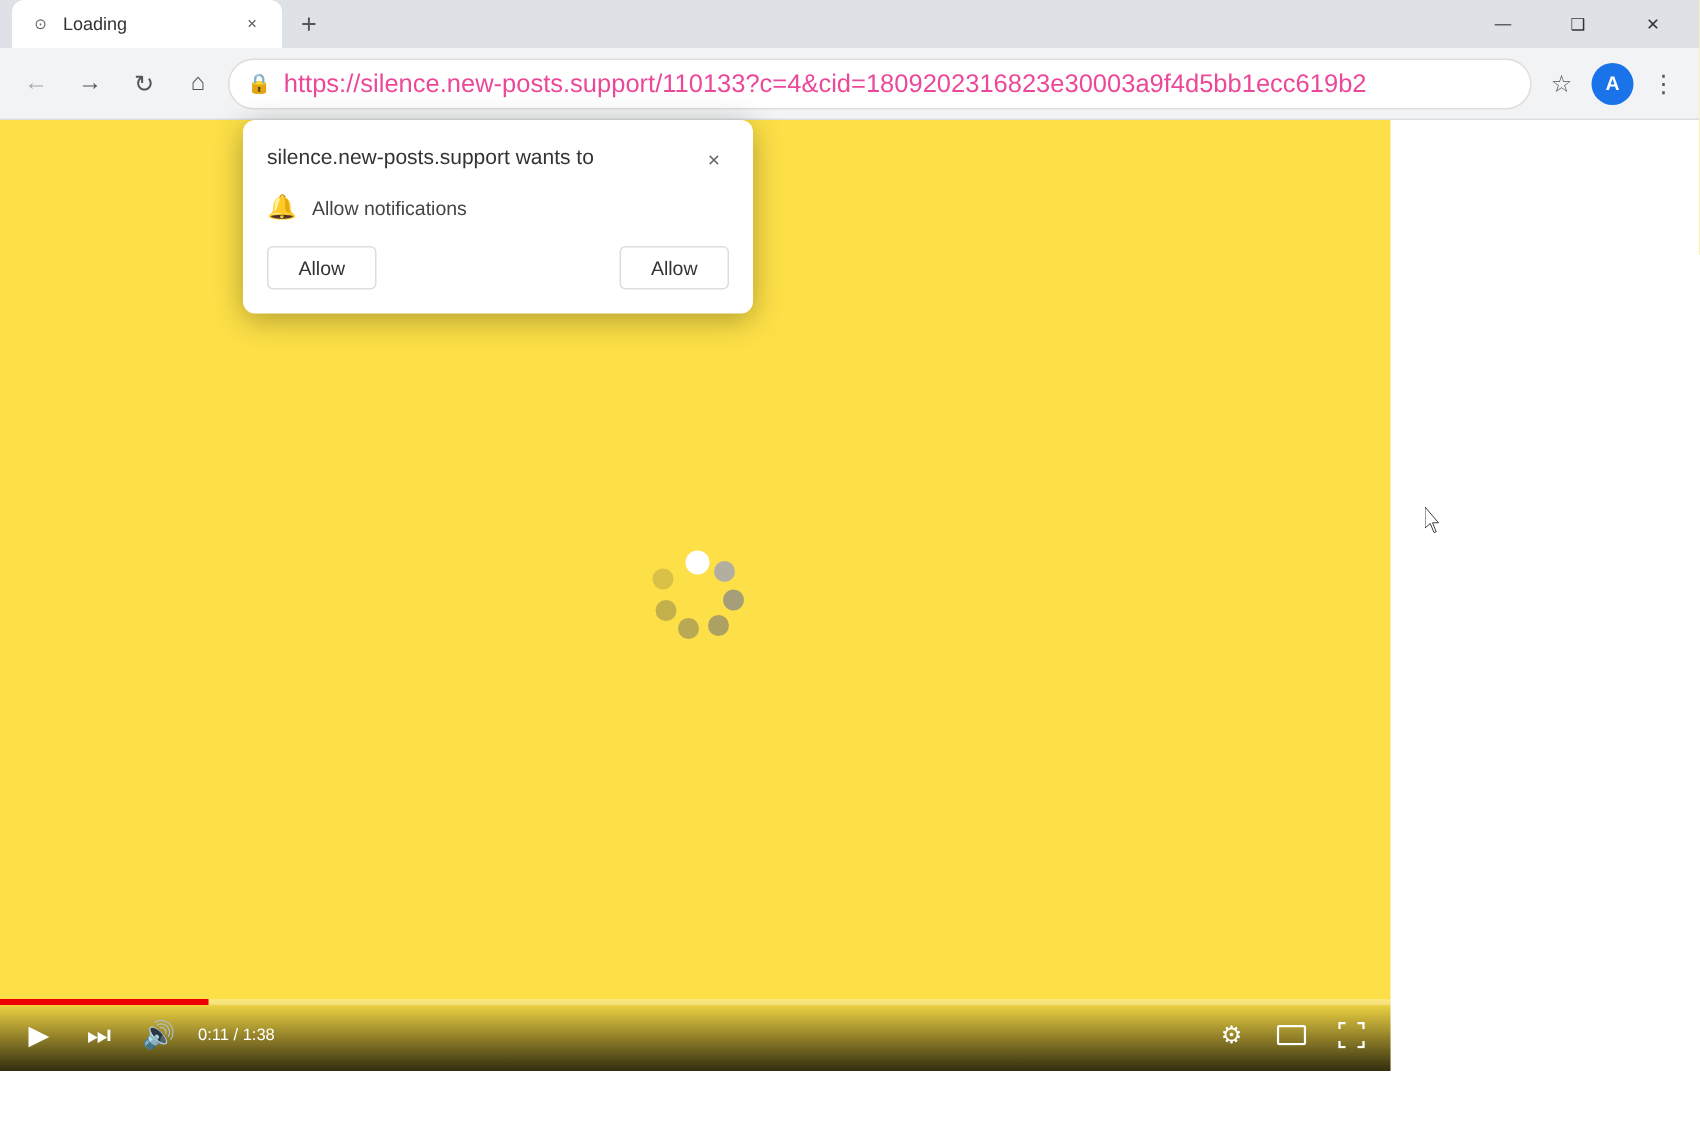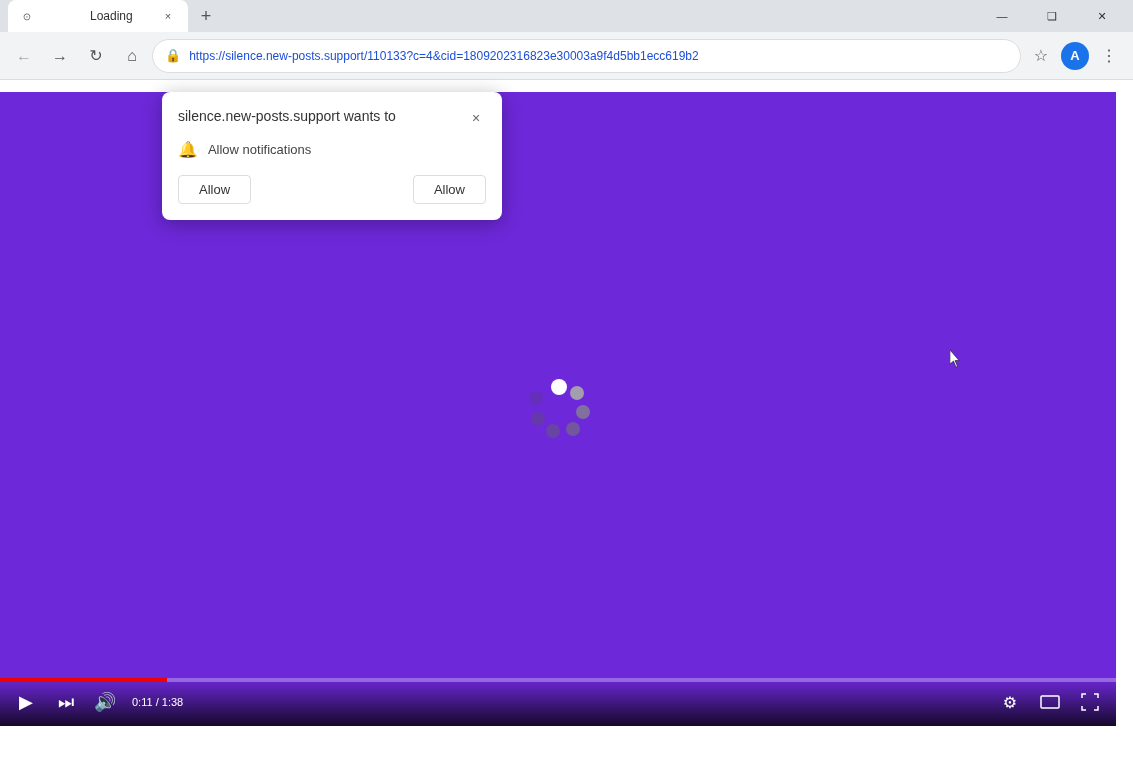--- a/index.html
+++ b/index.html
@@ -32,21 +32,21 @@
       gap: 8px;
       font-size: 12px;
       color: #333;
       position: relative;
     }
     .tab-favicon {
       width: 14px; height: 14px;
       display: flex; align-items: center; justify-content: center;
       color: #666; font-size: 10px;
     }
-    .tab-title { flex: 1; overflow: hidden; text-overflow: ellipsis; white-space: nowrap; font-size: 12px; margin-left: 48px; }
+    .tab-title { flex: 1; overflow: hidden; text-overflow: ellipsis; white-space: nowrap; font-size: 12px; }
     .tab-close {
       width: 16px; height: 16px;
       border-radius: 50%;
       display: flex; align-items: center; justify-content: center;
       font-size: 11px; color: #555; cursor: pointer;
     }
     .new-tab-btn {
       width: 28px; height: 28px;
       border-radius: 50%;
       display: flex; align-items: center; justify-content: center;
@@ -83,46 +83,45 @@
       display: flex;
       align-items: center;
       background: #fff;
       border-radius: 20px;
       height: 34px;
       padding: 0 12px;
       gap: 8px;
       border: 1px solid #ddd;
     }
     .lock-icon { color: #555; font-size: 13px; }
-    .address-text { flex: 1; font-size: 12px; color: #1d4ed8; overflow: hidden; white-space: nowrap; text-overflow: ellipsis; }
+    .address-text { flex: 1; font-size: 17px; color: #ec4899; overflow: hidden; white-space: nowrap; text-overflow: ellipsis; }
     .star-btn, .profile-btn, .menu-btn {
       width: 32px; height: 32px;
       border-radius: 50%;
       display: flex; align-items: center; justify-content: center;
       color: #555; font-size: 16px; cursor: pointer;
     }
     .profile-btn {
       width: 28px; height: 28px;
       background: #1a73e8;
       border-radius: 50%;
       color: #fff;
       font-size: 13px;
       font-weight: bold;
     }
 
     
     .page-content {
-      width: 1116px;
+      width: 927px;
       height: calc(762px - 32px - 48px - 48px);
-      background: #6d28d9;
+      background: #fde047;
       position: relative;
       display: flex;
       align-items: center;
       justify-content: center;
-      margin-top: 12px;
     }
 
     
     .spinner {
       position: absolute;
       top: 50%;
       left: 50%;
       transform: translate(-50%, -50%);
       width: 60px;
       height: 60px;

